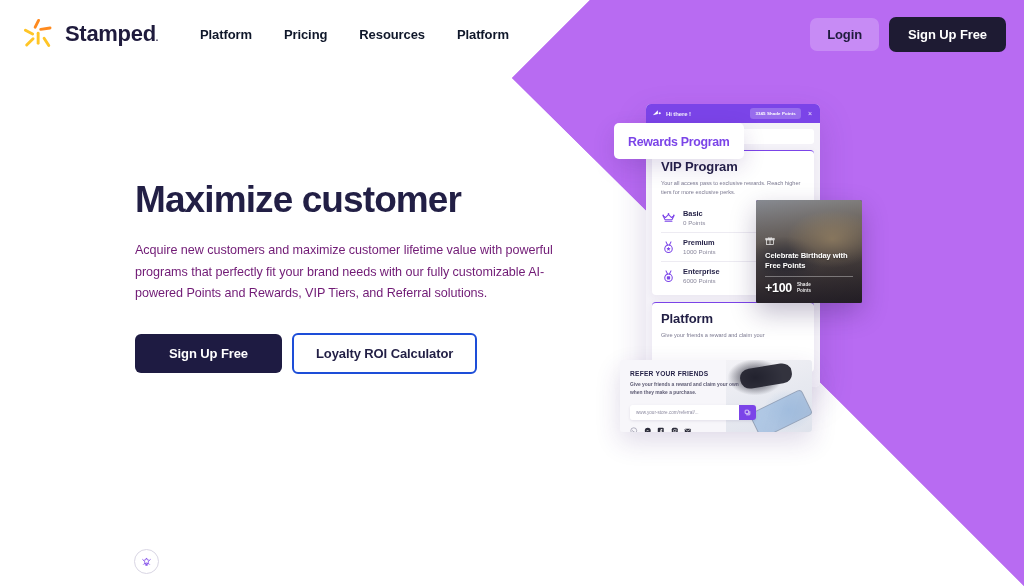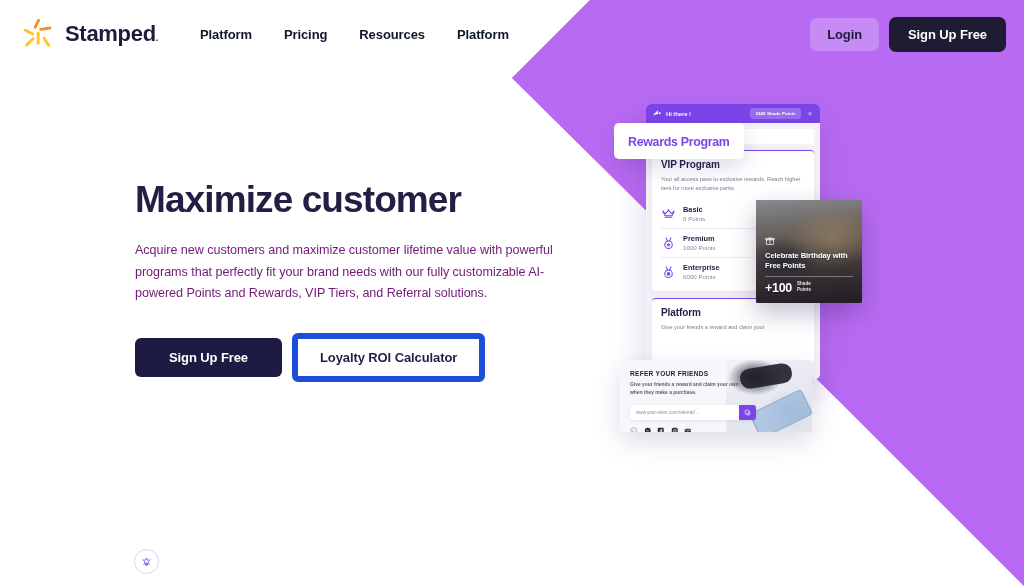--- a/index.html
+++ b/index.html
@@ -153,21 +153,21 @@
     padding: 12px 34px;
     cursor: pointer;
     font-family: inherit;
     letter-spacing: -0.1px;
   }
   .btn-secondary {
     font-size: 13px;
     font-weight: 700;
     color: #221f45;
     background: #ffffff;
-    border: 6px solid #1d4ed8;
+    border: 2px solid #1d4ed8;
     border-radius: 6px;
     padding: 11px 22px;
     cursor: pointer;
     font-family: inherit;
     letter-spacing: -0.1px;
     text-align: right;
   }
 
   
   .launcher {
@@ -255,21 +255,21 @@
 
   .card {
     background: #ffffff;
     border-radius: 4px;
     border-top: 1.6px solid #7b44e8;
     padding: 8px 9px 4px 9px;
     box-shadow: 0 2px 8px rgba(60,30,120,0.06);
     margin-bottom: 7px;
   }
   .card-title {
-    font-size: 10px;
+    font-size: 13px;
     font-weight: 700;
     color: #221f45;
     margin-bottom: 5px;
     letter-spacing: -0.1px;
   }
   .card-desc {
     font-size: 5.6px;
     line-height: 1.68;
     color: #7b7990;
     margin-bottom: 6px;
@@ -337,20 +337,21 @@
     letter-spacing: -0.1px;
     text-shadow: 0 1px 2px rgba(0,0,0,0.35);
   }
   .promo-rule {
     height: 1px;
     background: rgba(255,255,255,0.35);
     margin: 5px 0 4px 0;
   }
   .promo-amount {
     display: flex;
+    align-items: center;
     gap: 5px;
   }
   .promo-amount-num {
     font-size: 12.5px;
     font-weight: 700;
     color: #ffffff;
     letter-spacing: -0.3px;
     text-shadow: 0 1px 2px rgba(0,0,0,0.35);
   }
   .promo-amount-unit {

